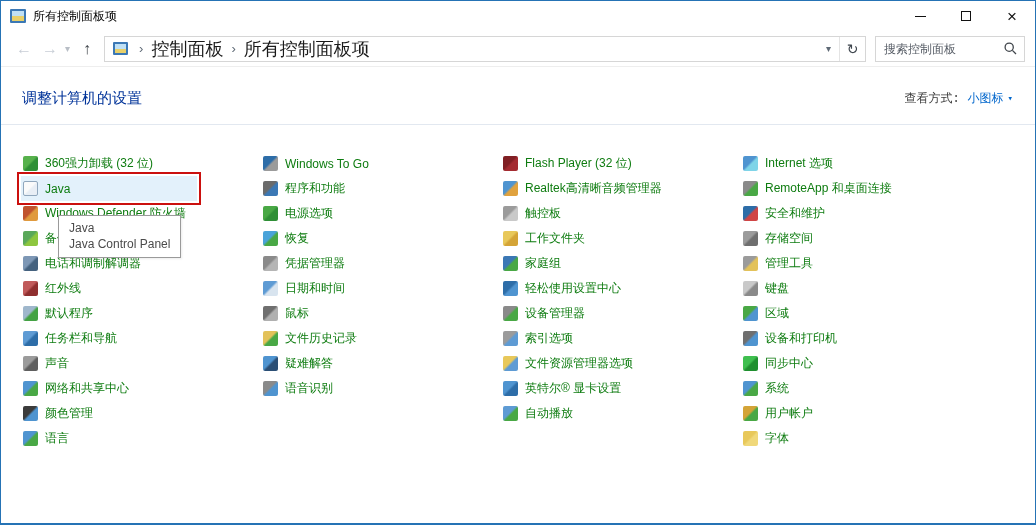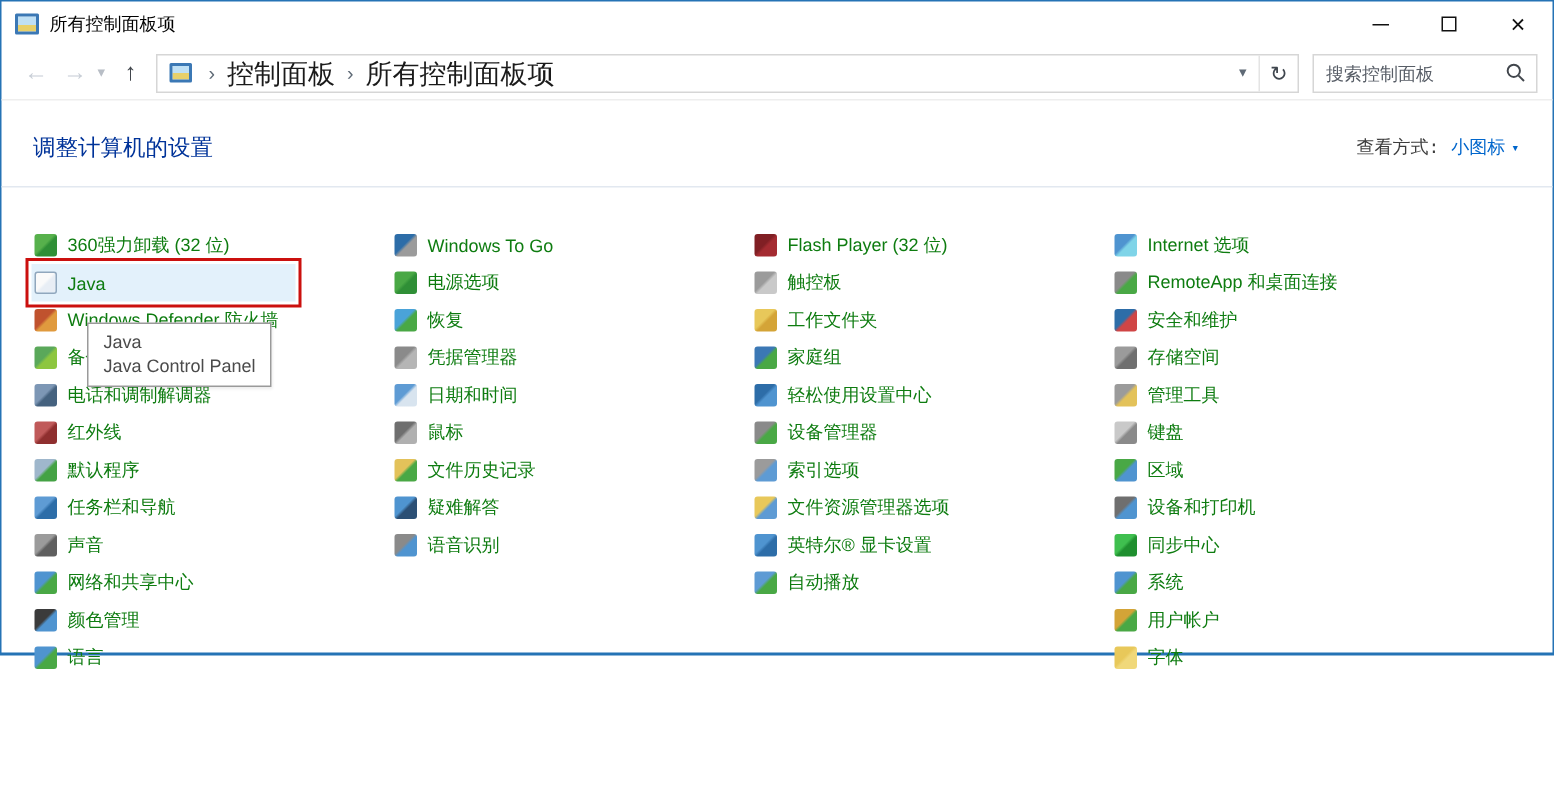--- a/index.html
+++ b/index.html
@@ -1,20 +1,20 @@
 <!DOCTYPE html>
 <html><head>
 <meta charset="utf-8">
 <style>
   * { box-sizing: border-box; margin: 0; padding: 0; }
   html,body { width: 1036px; height: 527px; overflow: hidden; }
   body { font-family: "Liberation Sans", "DejaVu Sans", sans-serif; background: #fff; }
 
   .window {
-    width: 1036px; height: 437px;
+    width: 1036px; height: 525px;
     border: 1px solid #2573b5; border-bottom-width: 2px;
     background: #fff; position: relative;
   }
 
   
   .titlebar { height: 30px; display: flex; align-items: center; padding-left: 9px; }
   .app-icon {
     width: 16px; height: 14px; border: 2px solid #3b78b5; border-radius: 1px;
     background: linear-gradient(180deg, #bfe0f5 55%, #e8d06a 55%);
     flex: 0 0 auto;
@@ -188,20 +188,24 @@
           <span class="ic" style="background: linear-gradient(135deg, rgb(79, 148, 208) 45%, rgb(73, 168, 69) 55%);"></span>
           <span class="lb">语言</span>
         </div>
       </div>
       <div class="col">
         <div class="item">
           <span class="ic" style="background: linear-gradient(135deg, rgb(45, 109, 168) 45%, rgb(155, 155, 155) 55%);"></span>
           <span class="lb">Windows To Go</span>
         </div>
         <div class="item">
+          <span class="ic" style="background: linear-gradient(135deg, rgb(107, 107, 107) 45%, rgb(59, 120, 181) 55%);"></span>
+          <span class="lb">程序和功能</span>
+        </div>
+        <div class="item">
           <span class="ic" style="background: linear-gradient(135deg, rgb(73, 168, 69) 45%, rgb(47, 143, 54) 55%);"></span>
           <span class="lb">电源选项</span>
         </div>
         <div class="item">
           <span class="ic" style="background: linear-gradient(135deg, rgb(74, 163, 217) 45%, rgb(73, 168, 69) 55%);"></span>
           <span class="lb">恢复</span>
         </div>
         <div class="item">
           <span class="ic" style="background: linear-gradient(135deg, rgb(138, 138, 138) 45%, rgb(181, 181, 181) 55%);"></span>
           <span class="lb">凭据管理器</span>
@@ -224,20 +228,24 @@
         </div>
         <div class="item">
           <span class="ic" style="background: linear-gradient(135deg, rgb(138, 138, 138) 45%, rgb(79, 148, 208) 55%);"></span>
           <span class="lb">语音识别</span>
         </div>
       </div>
       <div class="col">
         <div class="item">
           <span class="ic" style="background: linear-gradient(135deg, rgb(128, 31, 36) 45%, rgb(164, 43, 49) 55%);"></span>
           <span class="lb">Flash Player (32 位)</span>
+        </div>
+        <div class="item">
+          <span class="ic" style="background: linear-gradient(135deg, rgb(79, 148, 208) 45%, rgb(224, 162, 62) 55%);"></span>
+          <span class="lb">Realtek高清晰音频管理器</span>
         </div>
         <div class="item">
           <span class="ic" style="background: linear-gradient(135deg, rgb(155, 155, 155) 45%, rgb(201, 201, 201) 55%);"></span>
           <span class="lb">触控板</span>
         </div>
         <div class="item">
           <span class="ic" style="background: linear-gradient(135deg, rgb(232, 200, 90) 45%, rgb(212, 164, 55) 55%);"></span>
           <span class="lb">工作文件夹</span>
         </div>
         <div class="item">

